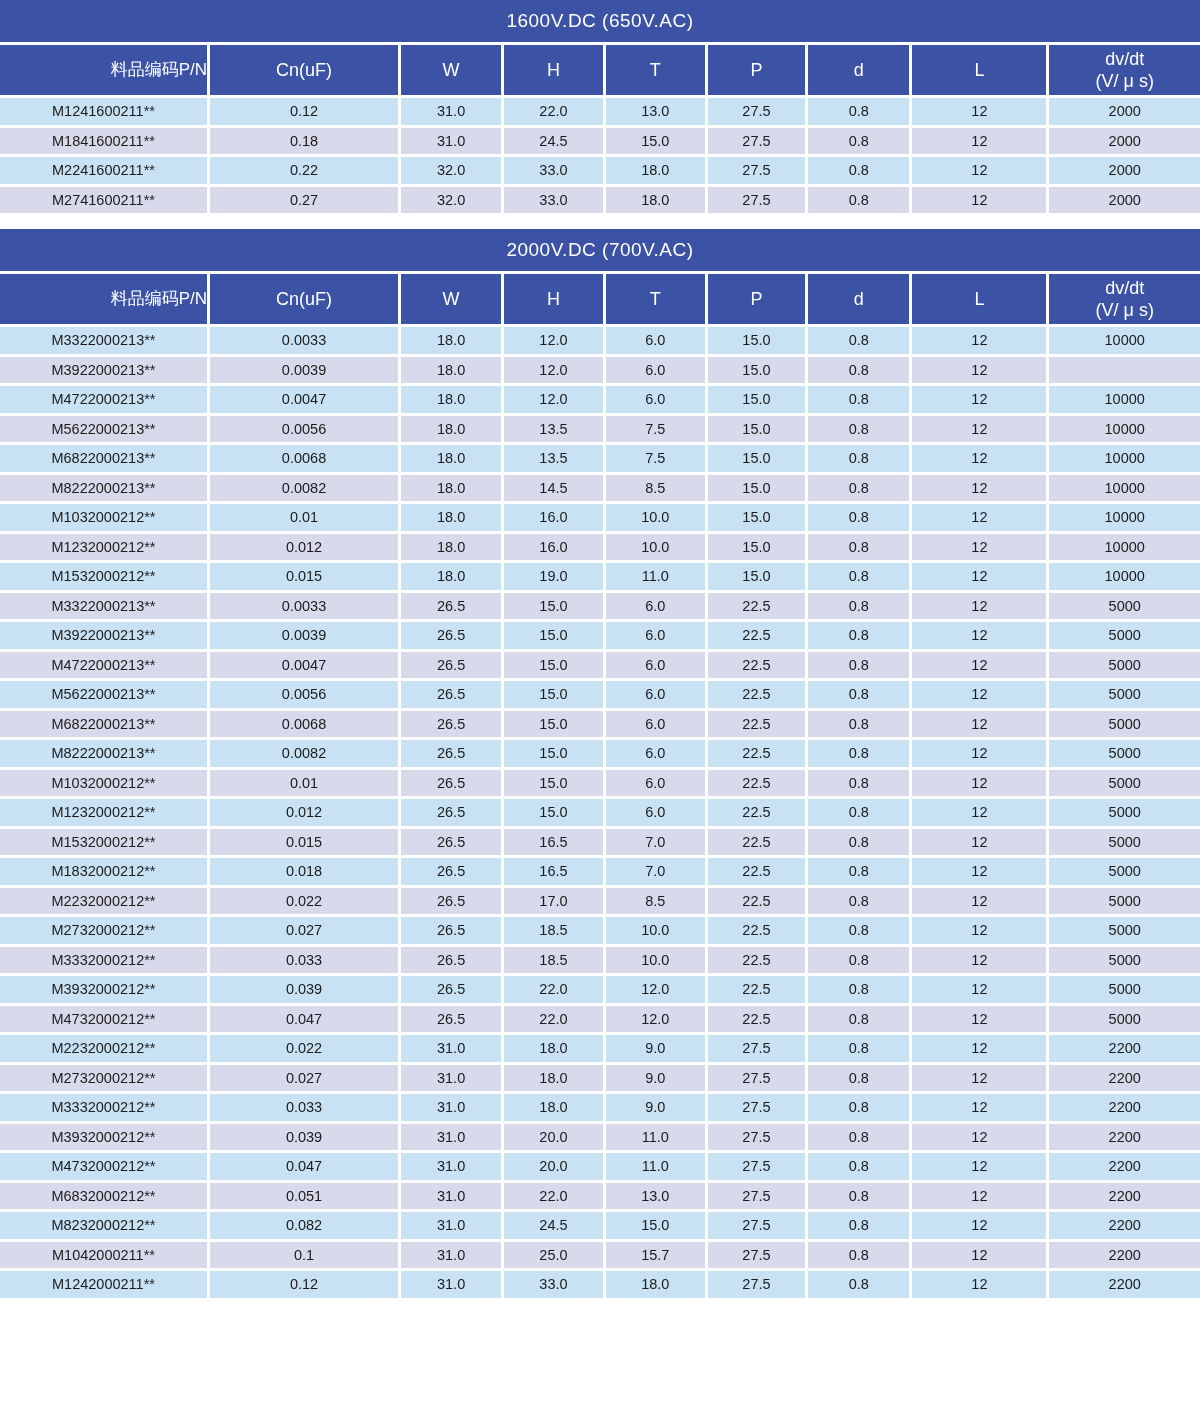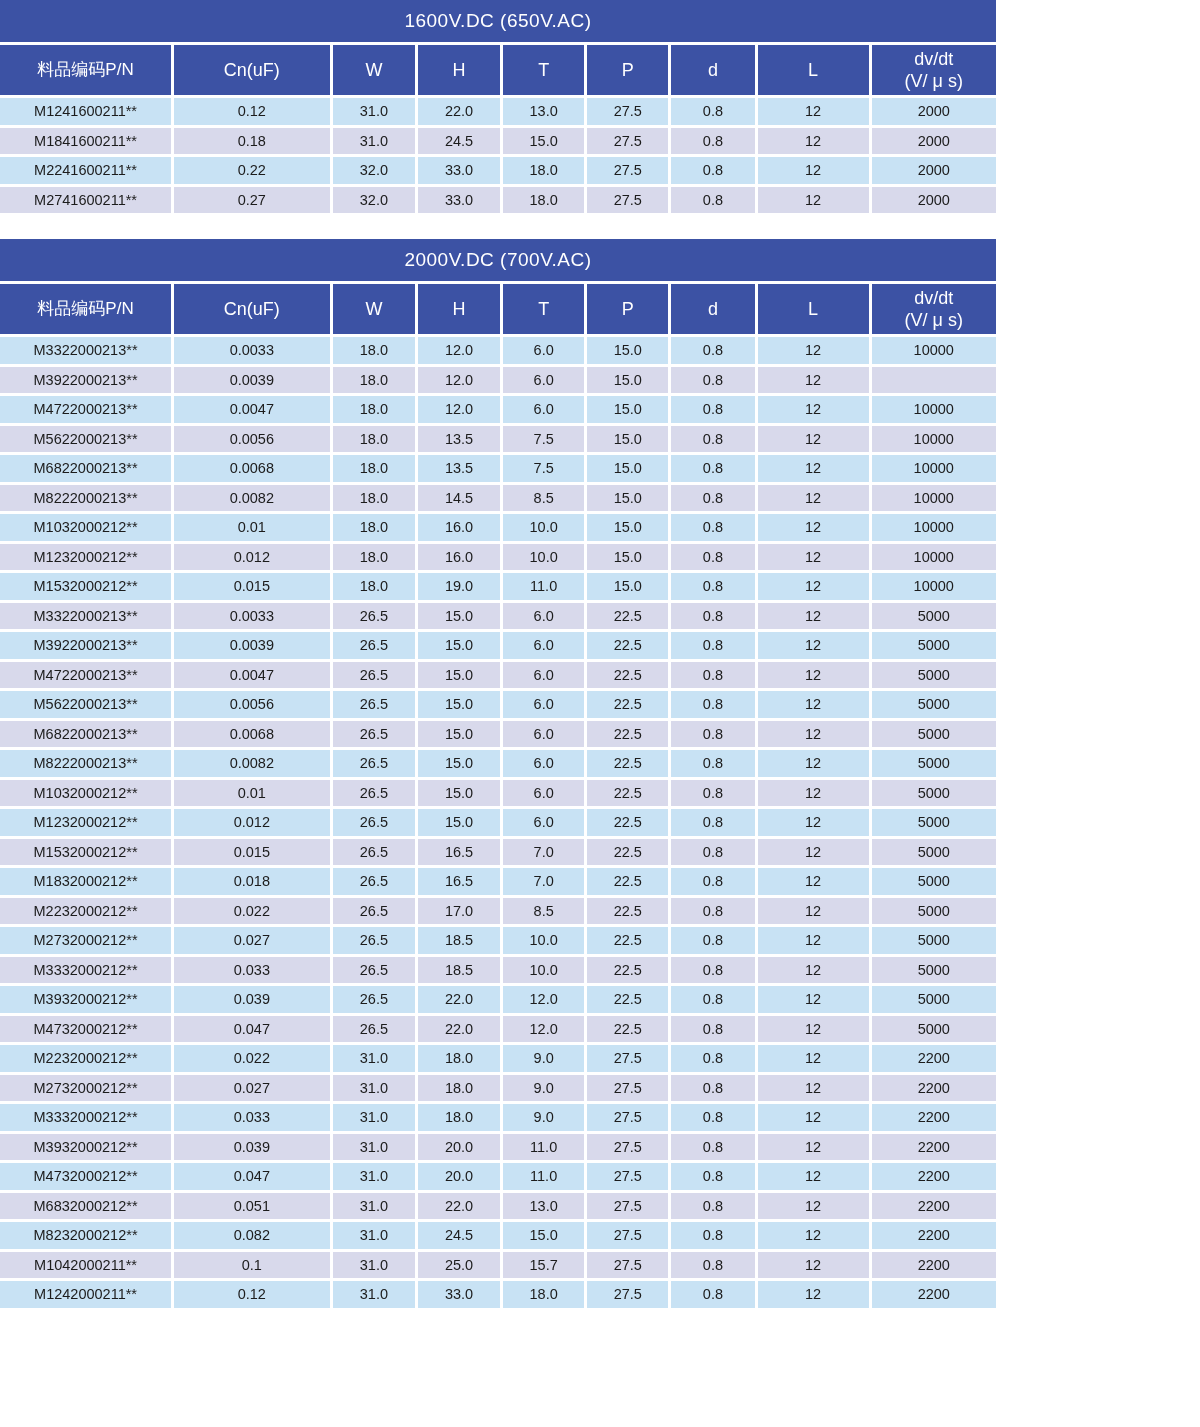--- a/index.html
+++ b/index.html
@@ -7,25 +7,25 @@
     padding: 0;
     background: #ffffff;
     width: 1200px;
     font-family: "Liberation Sans", "DejaVu Sans", sans-serif;
   }
   .page {
     width: 1200px;
     overflow: hidden;
   }
   .spec-section {
-    width: 996px;
+    width: 1200px;
     overflow: hidden;
   }
   .spec-section + .spec-section {
-    margin-top: 23px;
+    margin-top: 13px;
   }
   .title-bar {
     width: 100%;
     height: 42px;
     line-height: 42px;
     background: #3C52A4;
     color: #ffffff;
     text-align: center;
     font-size: 19px;
     letter-spacing: 0.5px;
@@ -44,20 +44,21 @@
     font-size: 18px;
     height: 50px;
     text-align: center;
     vertical-align: middle;
     white-space: pre-line;
     line-height: 1.25;
     padding: 0;
   }
   table.spec-grid th:first-child {
     font-size: 17px;
+    text-align: right;
   }
   table.spec-grid td {
     height: 26.5px;
     text-align: center;
     vertical-align: middle;
     font-size: 14.5px;
     color: #1c1c1c;
     padding: 0;
     overflow: hidden;
   }

